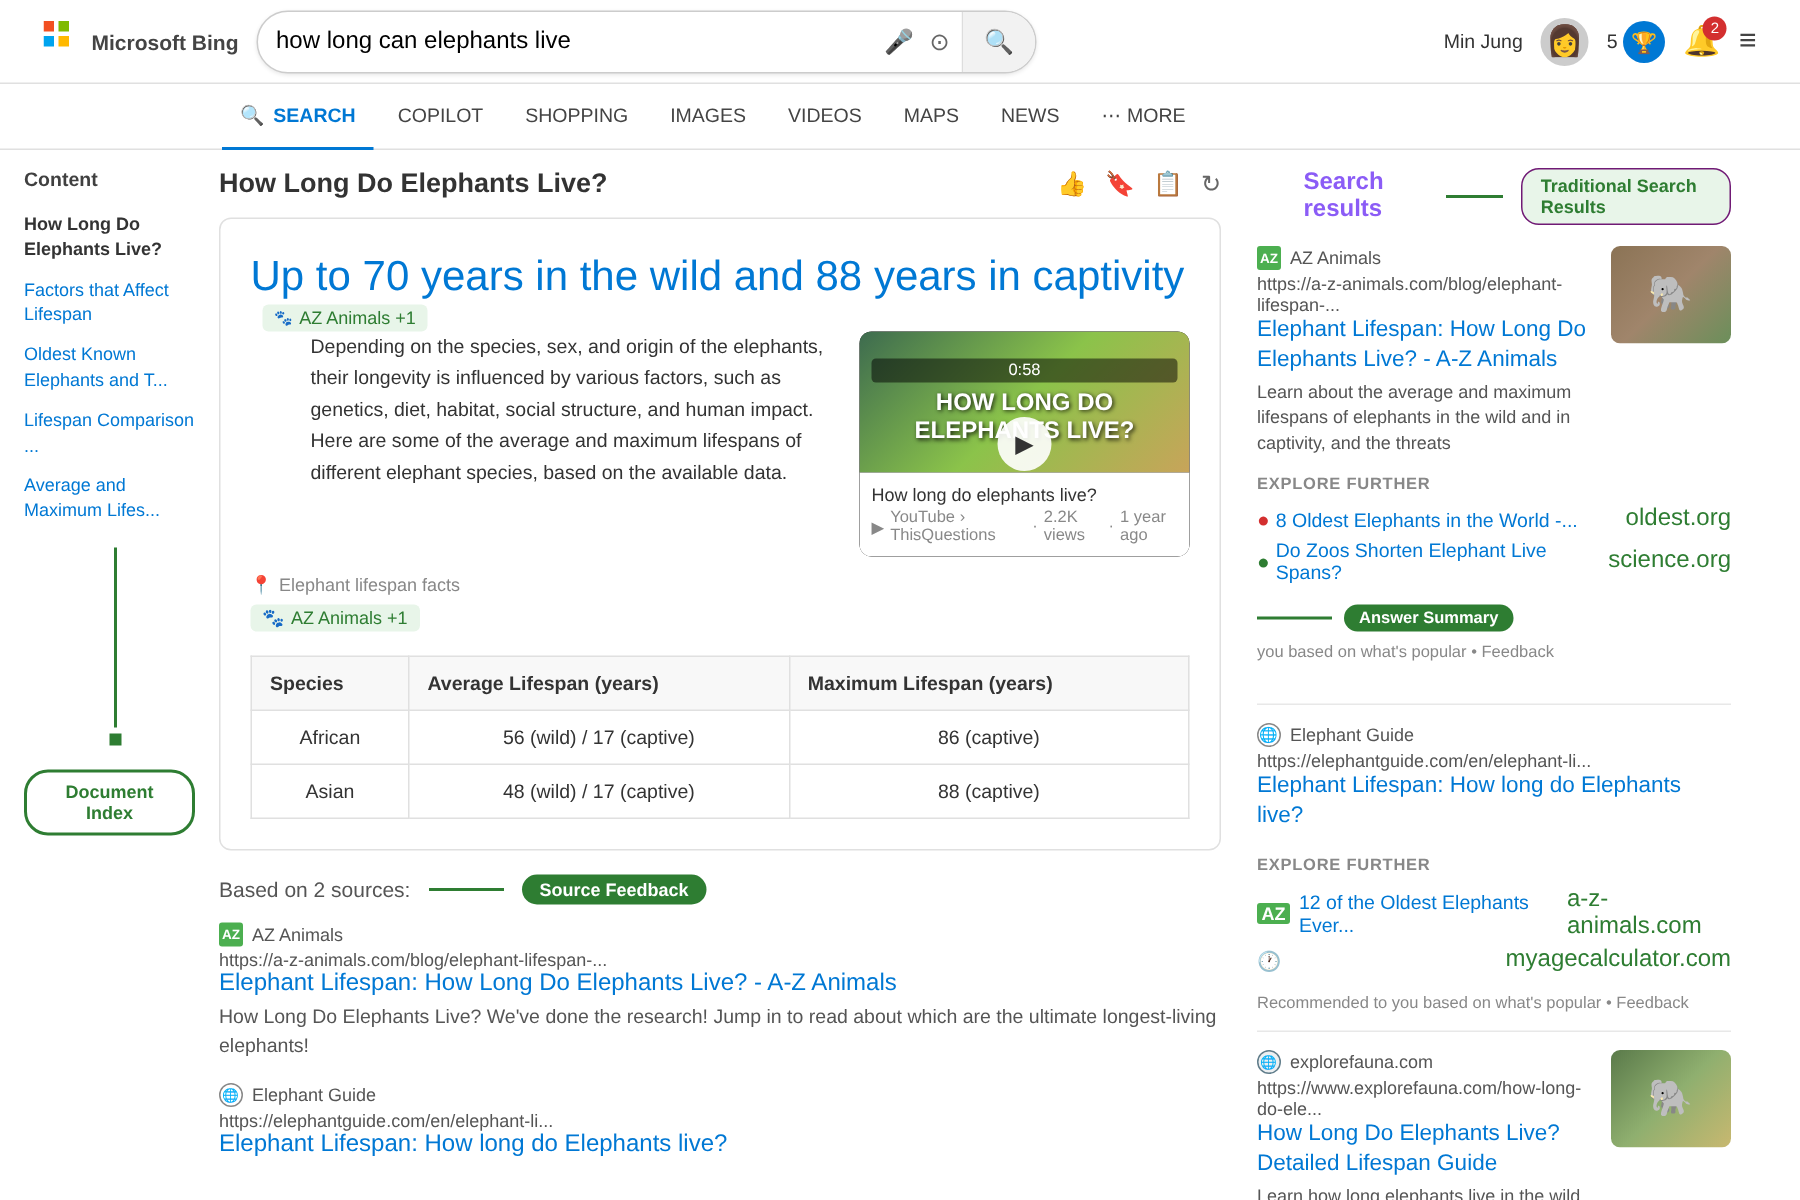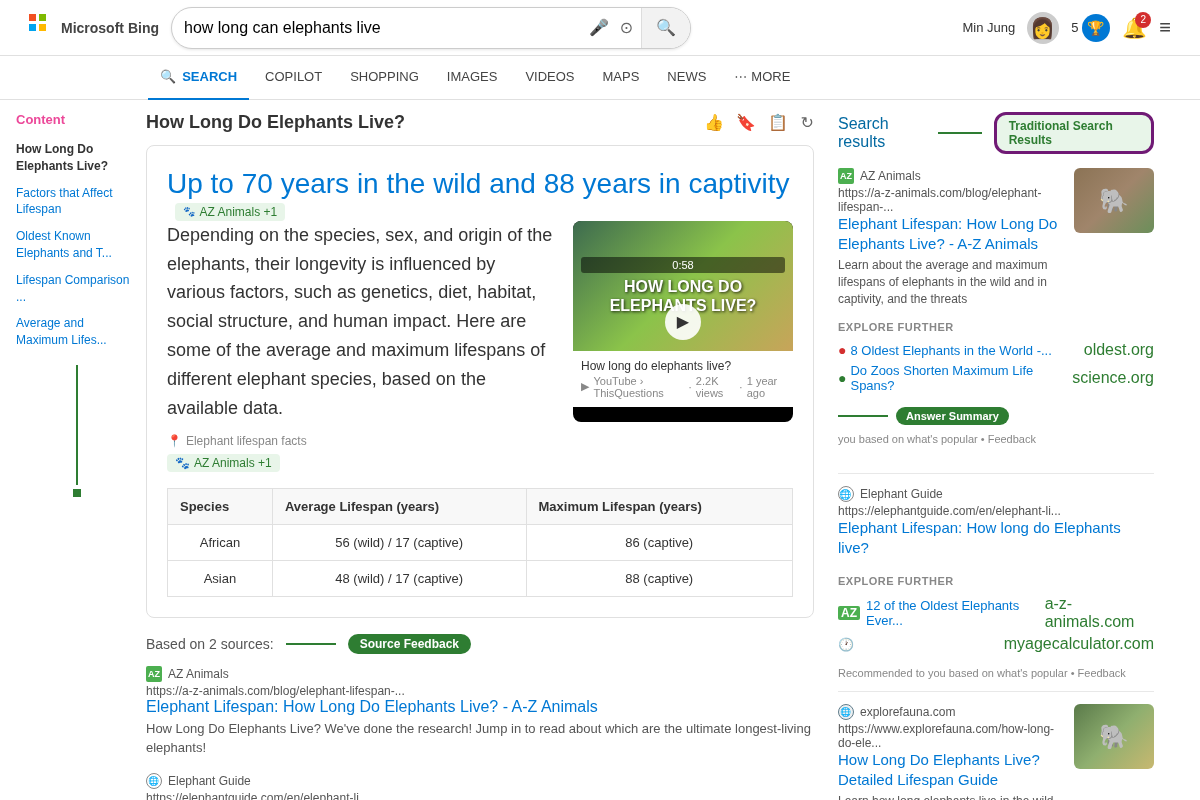--- a/index.html
+++ b/index.html
@@ -25,40 +25,40 @@
     .nav { display: flex; align-items: center; padding: 0 16px; border-bottom: 1px solid #e0e0e0; gap: 4px; height: 44px; padding-left: 148px; }
     .nav-item { padding: 0 12px; height: 44px; display: flex; align-items: center; gap: 6px; font-size: 13px; cursor: pointer; color: #444; border-bottom: 2px solid transparent; text-decoration: none; }
     .nav-item.active { color: #0078d4; border-bottom: 2px solid #0078d4; font-weight: 600; }
     .more-btn { display: flex; align-items: center; gap: 4px; cursor: pointer; }
 
     
     .main { display: flex; padding: 12px 0 0 0; }
 
     
     .sidebar { width: 130px; min-width: 130px; padding: 0 0 0 16px; font-size: 12px; }
-    .sidebar-title { font-weight: bold; font-size: 13px; margin-bottom: 10px; color: #ec4899; }
+    .sidebar-title { font-weight: bold; font-size: 13px; margin-bottom: 10px; color: #404040; }
     .sidebar-item { padding: 4px 0; color: #0078d4; cursor: pointer; line-height: 1.4; font-size: 12px; margin-bottom: 2px; }
     .sidebar-item.active { color: #333; font-weight: 600; }
     .doc-index-btn { margin-top: 16px; border: 2px solid #2e7d32; border-radius: 16px; padding: 6px 10px; color: #2e7d32; font-size: 12px; font-weight: 600; cursor: pointer; text-align: center; background: #fff; }
 
     
     .center { flex: 1; padding: 0 16px; max-width: 700px; }
     .content-header { display: flex; align-items: center; justify-content: space-between; margin-bottom: 12px; }
     .content-title { font-size: 18px; font-weight: 600; color: #333; }
     .content-actions { display: flex; gap: 12px; color: #666; font-size: 18px; }
 
     
     .answer-box { border: 1px solid #e0e0e0; border-radius: 8px; padding: 20px; margin-bottom: 16px; background: #fff; }
     .answer-headline { font-size: 28px; color: #0078d4; font-weight: 400; line-height: 1.3; margin-bottom: 16px; }
     .answer-source-tag { display: inline-flex; align-items: center; gap: 4px; background: #e8f5e9; border-radius: 4px; padding: 2px 8px; font-size: 12px; color: #2e7d32; margin-left: 8px; }
     .answer-body { display: flex; gap: 16px; }
-    .answer-text { font-size: 18px; line-height: 1.6; flex: 1; color: #333; }
+    .answer-text { font-size: 13px; line-height: 1.6; flex: 1; color: #333; margin-left: 40px; }
     .answer-video { width: 220px; min-width: 220px; border-radius: 8px; overflow: hidden; position: relative; cursor: pointer; background: #000; }
     .video-play { position: absolute; top: 50%; left: 50%; transform: translate(-50%, -50%); width: 40px; height: 40px; background: rgba(255,255,255,0.9); border-radius: 50%; display: flex; align-items: center; justify-content: center; font-size: 16px; color: #333; }
-    .video-bg { width: 100%; height: 130px; background: linear-gradient(135deg, #3d6b4f 0%, #8bc34a 50%, #c8a45a 100%); display: flex; align-items: center; justify-content: center; }
+    .video-bg { width: 100%; height: 94px; background: linear-gradient(135deg, #3d6b4f 0%, #8bc34a 50%, #c8a45a 100%); display: flex; align-items: center; justify-content: center; }
     .video-caption { padding: 8px; font-size: 12px; color: #555; background: #fff; }
     .answer-source-bottom { font-size: 12px; color: #888; margin-top: 12px; display: flex; align-items: center; gap: 4px; }
 
     
     .data-table { width: 100%; border-collapse: collapse; margin-top: 16px; font-size: 13px; }
     .data-table th { background: #f8f8f8; padding: 10px 12px; text-align: left; border: 1px solid #e0e0e0; font-weight: 600; color: #333; }
     .data-table td { padding: 10px 12px; border: 1px solid #e0e0e0; color: #333; text-align: center; }
 
     
     .citations-section { margin-bottom: 20px; }
@@ -67,22 +67,22 @@
     .citation-item { margin-bottom: 16px; }
     .citation-source { display: flex; align-items: center; gap: 6px; font-size: 12px; color: #555; margin-bottom: 2px; }
     .citation-url { font-size: 12px; color: #555; }
     .citation-link { font-size: 16px; color: #0078d4; text-decoration: none; cursor: pointer; display: block; margin-bottom: 4px; }
     .citation-snippet { font-size: 13px; color: #555; line-height: 1.4; }
     .globe-icon { width: 16px; height: 16px; border-radius: 50%; border: 1.5px solid #888; display: flex; align-items: center; justify-content: center; font-size: 9px; color: #888; }
 
     
     .right-panel { width: 340px; min-width: 340px; padding: 0 16px 0 8px; font-size: 13px; }
     .right-header { display: flex; align-items: center; gap: 8px; margin-bottom: 14px; }
-    .right-title { font-size: 16px; font-weight: 400; color: #0369a1; }
-    .traditional-badge { background: #e8f5e9; color: #2e7d32; border-radius: 12px; padding: 4px 12px; font-size: 12px; font-weight: 600; border: 3px solid #701a75; }
+    .right-title { font-size: 16px; font-weight: 700; color: #8b5cf6; margin-left: 31px; }
+    .traditional-badge { background: #e8f5e9; color: #2e7d32; border-radius: 12px; padding: 4px 12px; font-size: 12px; font-weight: 600; border: 1px solid #701a75; }
     .search-result-item { margin-bottom: 14px; display: flex; gap: 10px; }
     .search-result-info { flex: 1; }
     .result-source { display: flex; align-items: center; gap: 6px; font-size: 12px; color: #555; margin-bottom: 2px; }
     .result-url { font-size: 12px; color: #555; }
     .result-link { font-size: 15px; color: #0078d4; text-decoration: none; cursor: pointer; display: block; margin-bottom: 4px; font-weight: 500; line-height: 1.3; }
     .result-snippet { font-size: 12px; color: #555; line-height: 1.4; }
     .result-thumb { width: 80px; height: 65px; border-radius: 6px; overflow: hidden; flex-shrink: 0; }
     .thumb-img { width: 100%; height: 100%; background: linear-gradient(135deg, #8B7355 0%, #a0856b 50%, #6b8f5a 100%); display: flex; align-items: center; justify-content: center; font-size: 24px; }
     .thumb-img2 { width: 100%; height: 100%; background: linear-gradient(135deg, #5a7a4a 0%, #8faf6f 50%, #c8b870 100%); display: flex; align-items: center; justify-content: center; font-size: 24px; }
     .explore-further { margin: 8px 0 12px 0; }
@@ -176,20 +176,21 @@
     <div class="sidebar-title">Content</div>
     <div class="sidebar-item active">How Long Do Elephants Live?</div>
     <div class="sidebar-item">Factors that Affect Lifespan</div>
     <div class="sidebar-item">Oldest Known Elephants and T...</div>
     <div class="sidebar-item">Lifespan Comparison ...</div>
     <div class="sidebar-item">Average and Maximum Lifes...</div>
     <div style="display:flex; flex-direction:column; align-items:center; margin: 12px 0 4px 8px;">
       <div style="width:2px; height:120px; background:#2e7d32; margin-left:0;"></div>
       <div style="width:8px; height:8px; background:#2e7d32; border-radius:50; margin-top:4px;"></div>
     </div>
+    <div class="doc-index-btn">Document Index</div>
   </div>
 
   <div class="center">
     <div class="content-header">
       <div class="content-title">How Long Do Elephants Live?</div>
       <div class="content-actions">
         <span style="cursor:pointer; font-size:16px; color:#666;">👍</span>
         <span style="cursor:pointer; font-size:16px; color:#666;">🔖</span>
         <span style="cursor:pointer; font-size:16px; color:#666;">📋</span>
         <span style="cursor:pointer; font-size:16px; color:#666;">↻</span>
@@ -320,21 +321,21 @@
       <div class="explore-item">
         <a class="explore-link">
           <span style="color:#d32f2f; font-size:14px;">●</span>
           <span>8 Oldest Elephants in the World -...</span>
         </a>
         <span class="explore-domain">oldest.org</span>
       </div>
       <div class="explore-item">
         <a class="explore-link">
           <span style="color:#2e7d32; font-size:14px;">●</span>
-          <span>Do Zoos Shorten Maximum Life Spans?</span>
+          <span>Do Zoos Shorten Elephant Live Spans?</span>
         </a>
         <span class="explore-domain">science.org</span>
       </div>
     </div>
 
     <div style="display:flex; align-items:center; gap:8px; margin-bottom:28px; flex-wrap: wrap;">
       <div style="width:50px; height:2px; background:#2e7d32;"></div>
       <div class="answer-summary-badge">Answer Summary</div>
       <span class="feedback-text">you based on what's popular • Feedback</span>
     </div>

